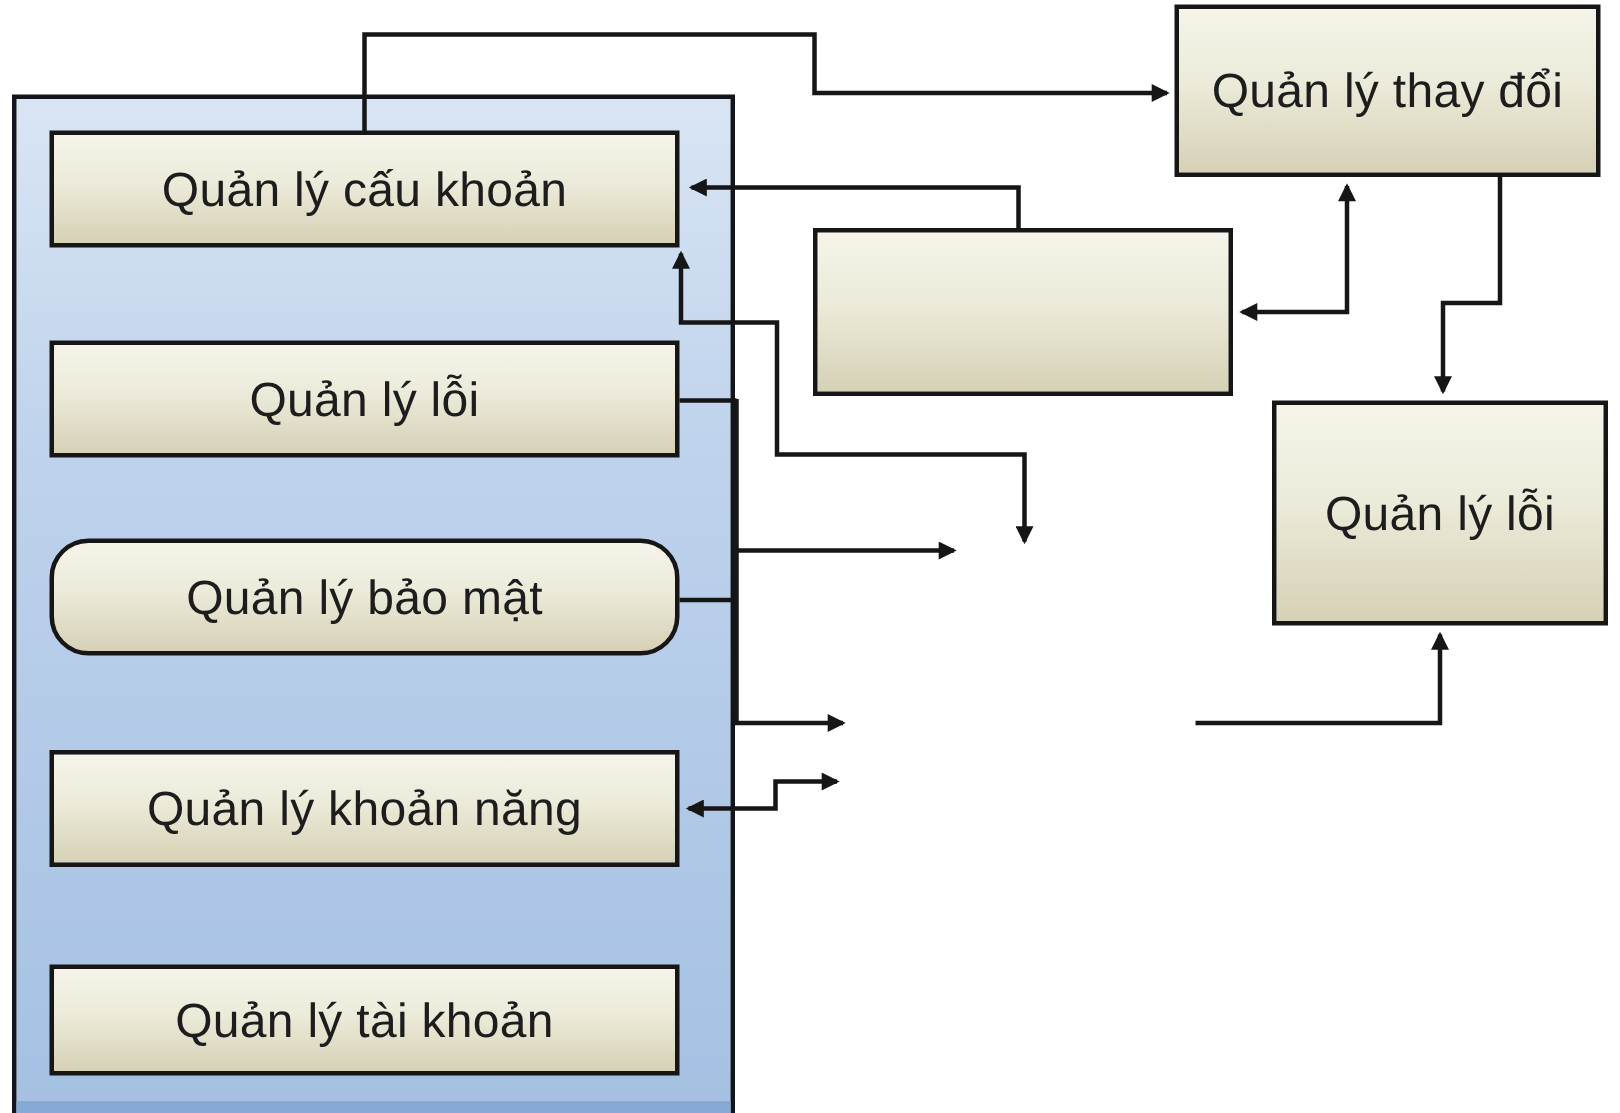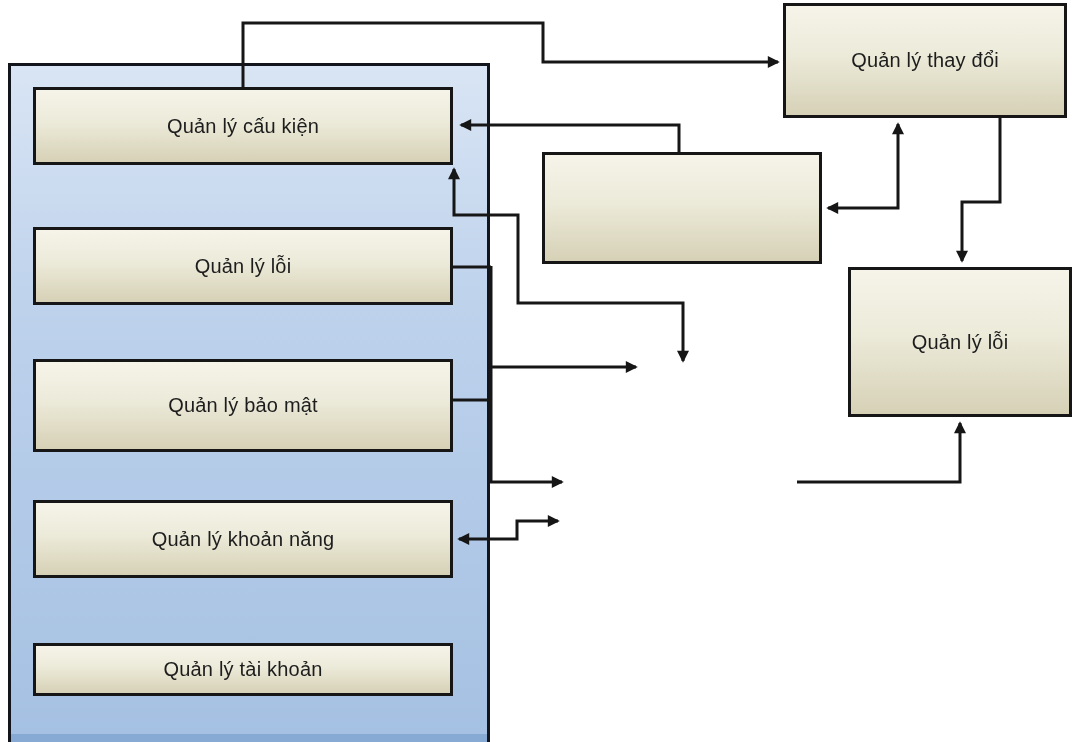--- a/index.html
+++ b/index.html
@@ -34,30 +34,30 @@
   }
   svg.connectors{position:absolute;left:0;top:0;z-index:2;}
   svg.connectors path{stroke:var(--line);stroke-width:3;fill:none;}
   #arrowhead path{fill:var(--line);stroke:none;}
   .node{
     position:absolute;z-index:3;
     box-sizing:border-box;
     border:3px solid var(--line);
     background:linear-gradient(to bottom,var(--box-fill-top) 0%,var(--box-fill-mid) 45%,var(--box-fill-bottom) 100%);
     display:flex;align-items:center;justify-content:center;
-    font-size:20px;letter-spacing:.2px;
+    font-size:32px;letter-spacing:.2px;
   }
   .circle{border-radius:50%;
     background:linear-gradient(to bottom,#efecdf 0%,#e4e0cd 55%,var(--box-fill-bottom) 100%);}
   
   #n-config      {left:33px;  top:87px;  width:420px; height:78px;}
   #n-error-left  {left:33px;  top:227px; width:420px; height:78px;}
-  #n-security    {left:33px;  top:359px; width:420px; height:93px;}
+  #n-security    {left:33px;  top:359px; width:420px; height:78px;border-radius:26px;}
   #n-performance {left:33px;  top:500px; width:420px; height:78px;}
-  #n-account     {left:33px;  top:643px; width:420px; height:53px;}
+  #n-account     {left:33px;  top:643px; width:420px; height:74px;}
   #n-change      {left:783px; top:3px;   width:284px; height:115px;}
   #n-blank       {left:542px; top:152px; width:280px; height:112px;}
   #n-error-right {left:848px; top:267px; width:224px; height:150px;}
   #n-event       {left:570px; top:368px; width:228px; height:228px;}
 </style>
 </head>
 <body>
 
 <div class="canvas">
 
@@ -80,21 +80,21 @@
     <path d="M491,266 V482"></path>
     <path d="M491,367 H636" marker-end="url(#arrowhead)"></path>
     <path d="M490,482 H562" marker-end="url(#arrowhead)"></path>
     <path d="M459,539 H517 V521 H558" marker-start="url(#arrowhead)" marker-end="url(#arrowhead)"></path>
     <path d="M828,208 H898 V124" marker-start="url(#arrowhead)" marker-end="url(#arrowhead)"></path>
     <path d="M1000,118 V202 H962 V261" marker-end="url(#arrowhead)"></path>
     <path d="M797,482 H960 V423" marker-end="url(#arrowhead)"></path>
   </svg>
 
   <div class="node" id="n-config">
-    <span>Quản lý cấu kiện</span>
+    <span>Quản lý cấu khoản</span>
   </div>
   <div class="node" id="n-error-left">
     <span>Quản lý lỗi</span>
   </div>
   <div class="node" id="n-security">
     <span>Quản lý bảo mật</span>
   </div>
   <div class="node" id="n-performance">
     <span>Quản lý khoản năng</span>
   </div>

